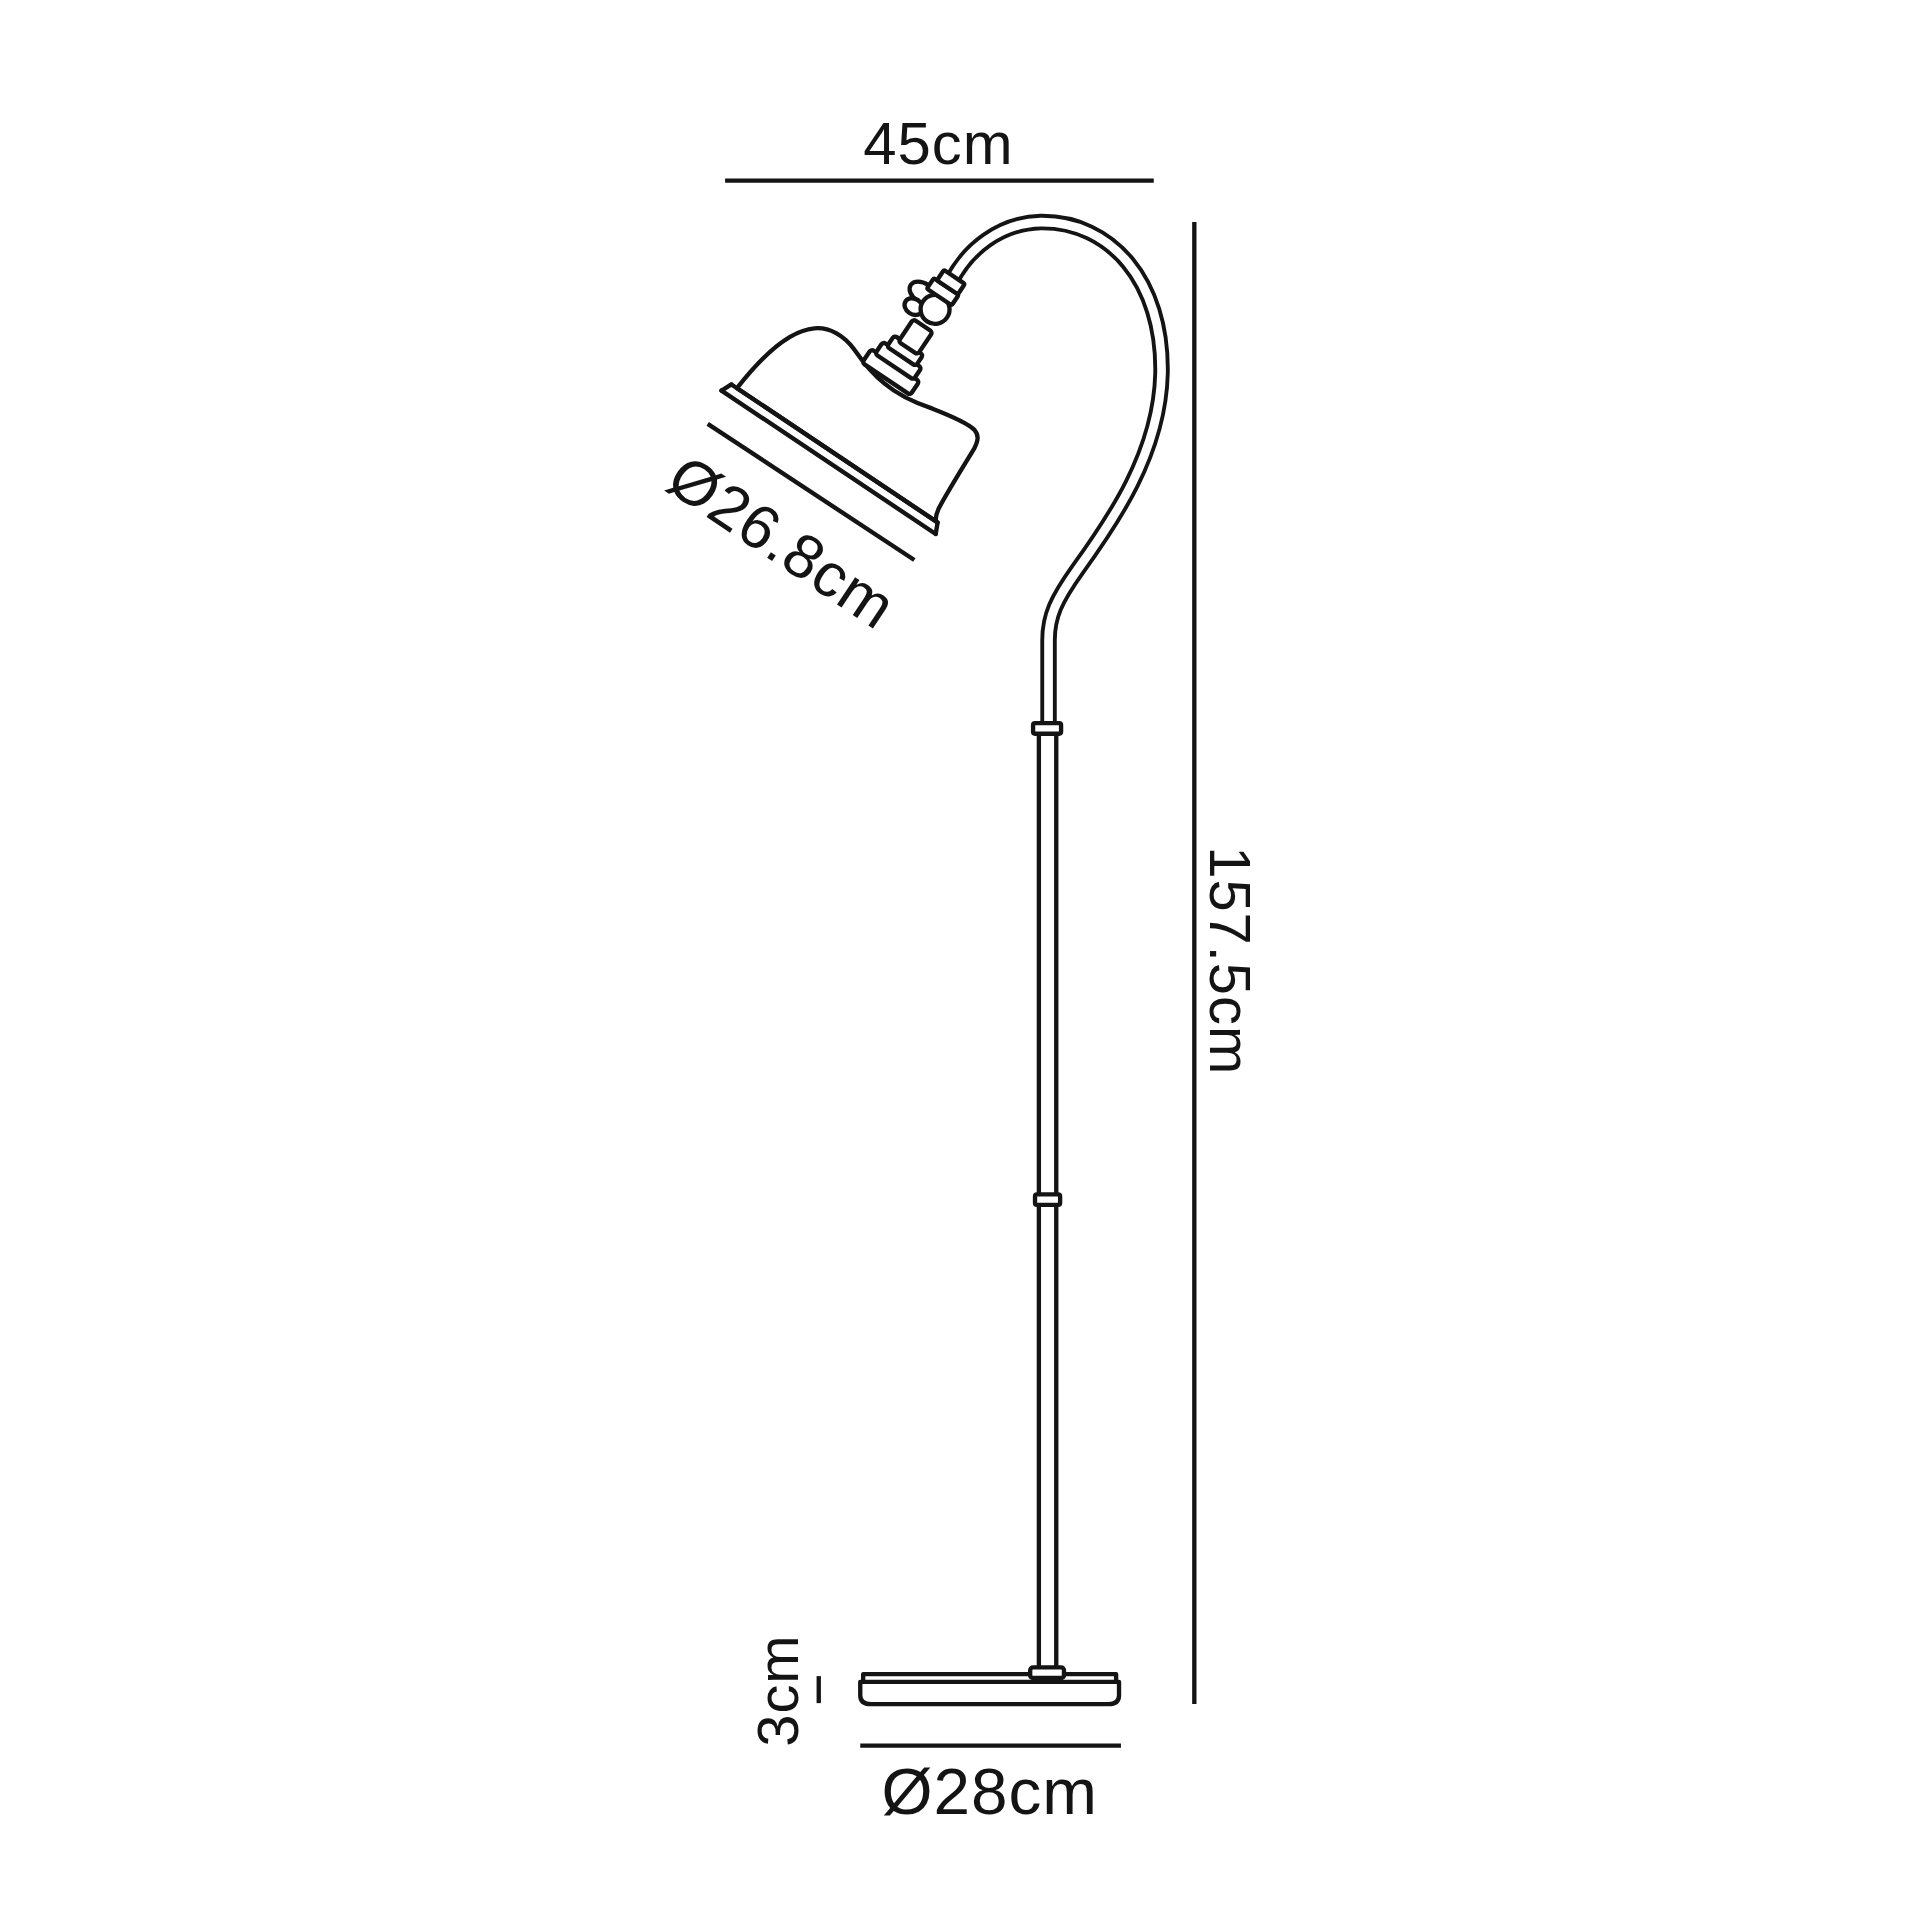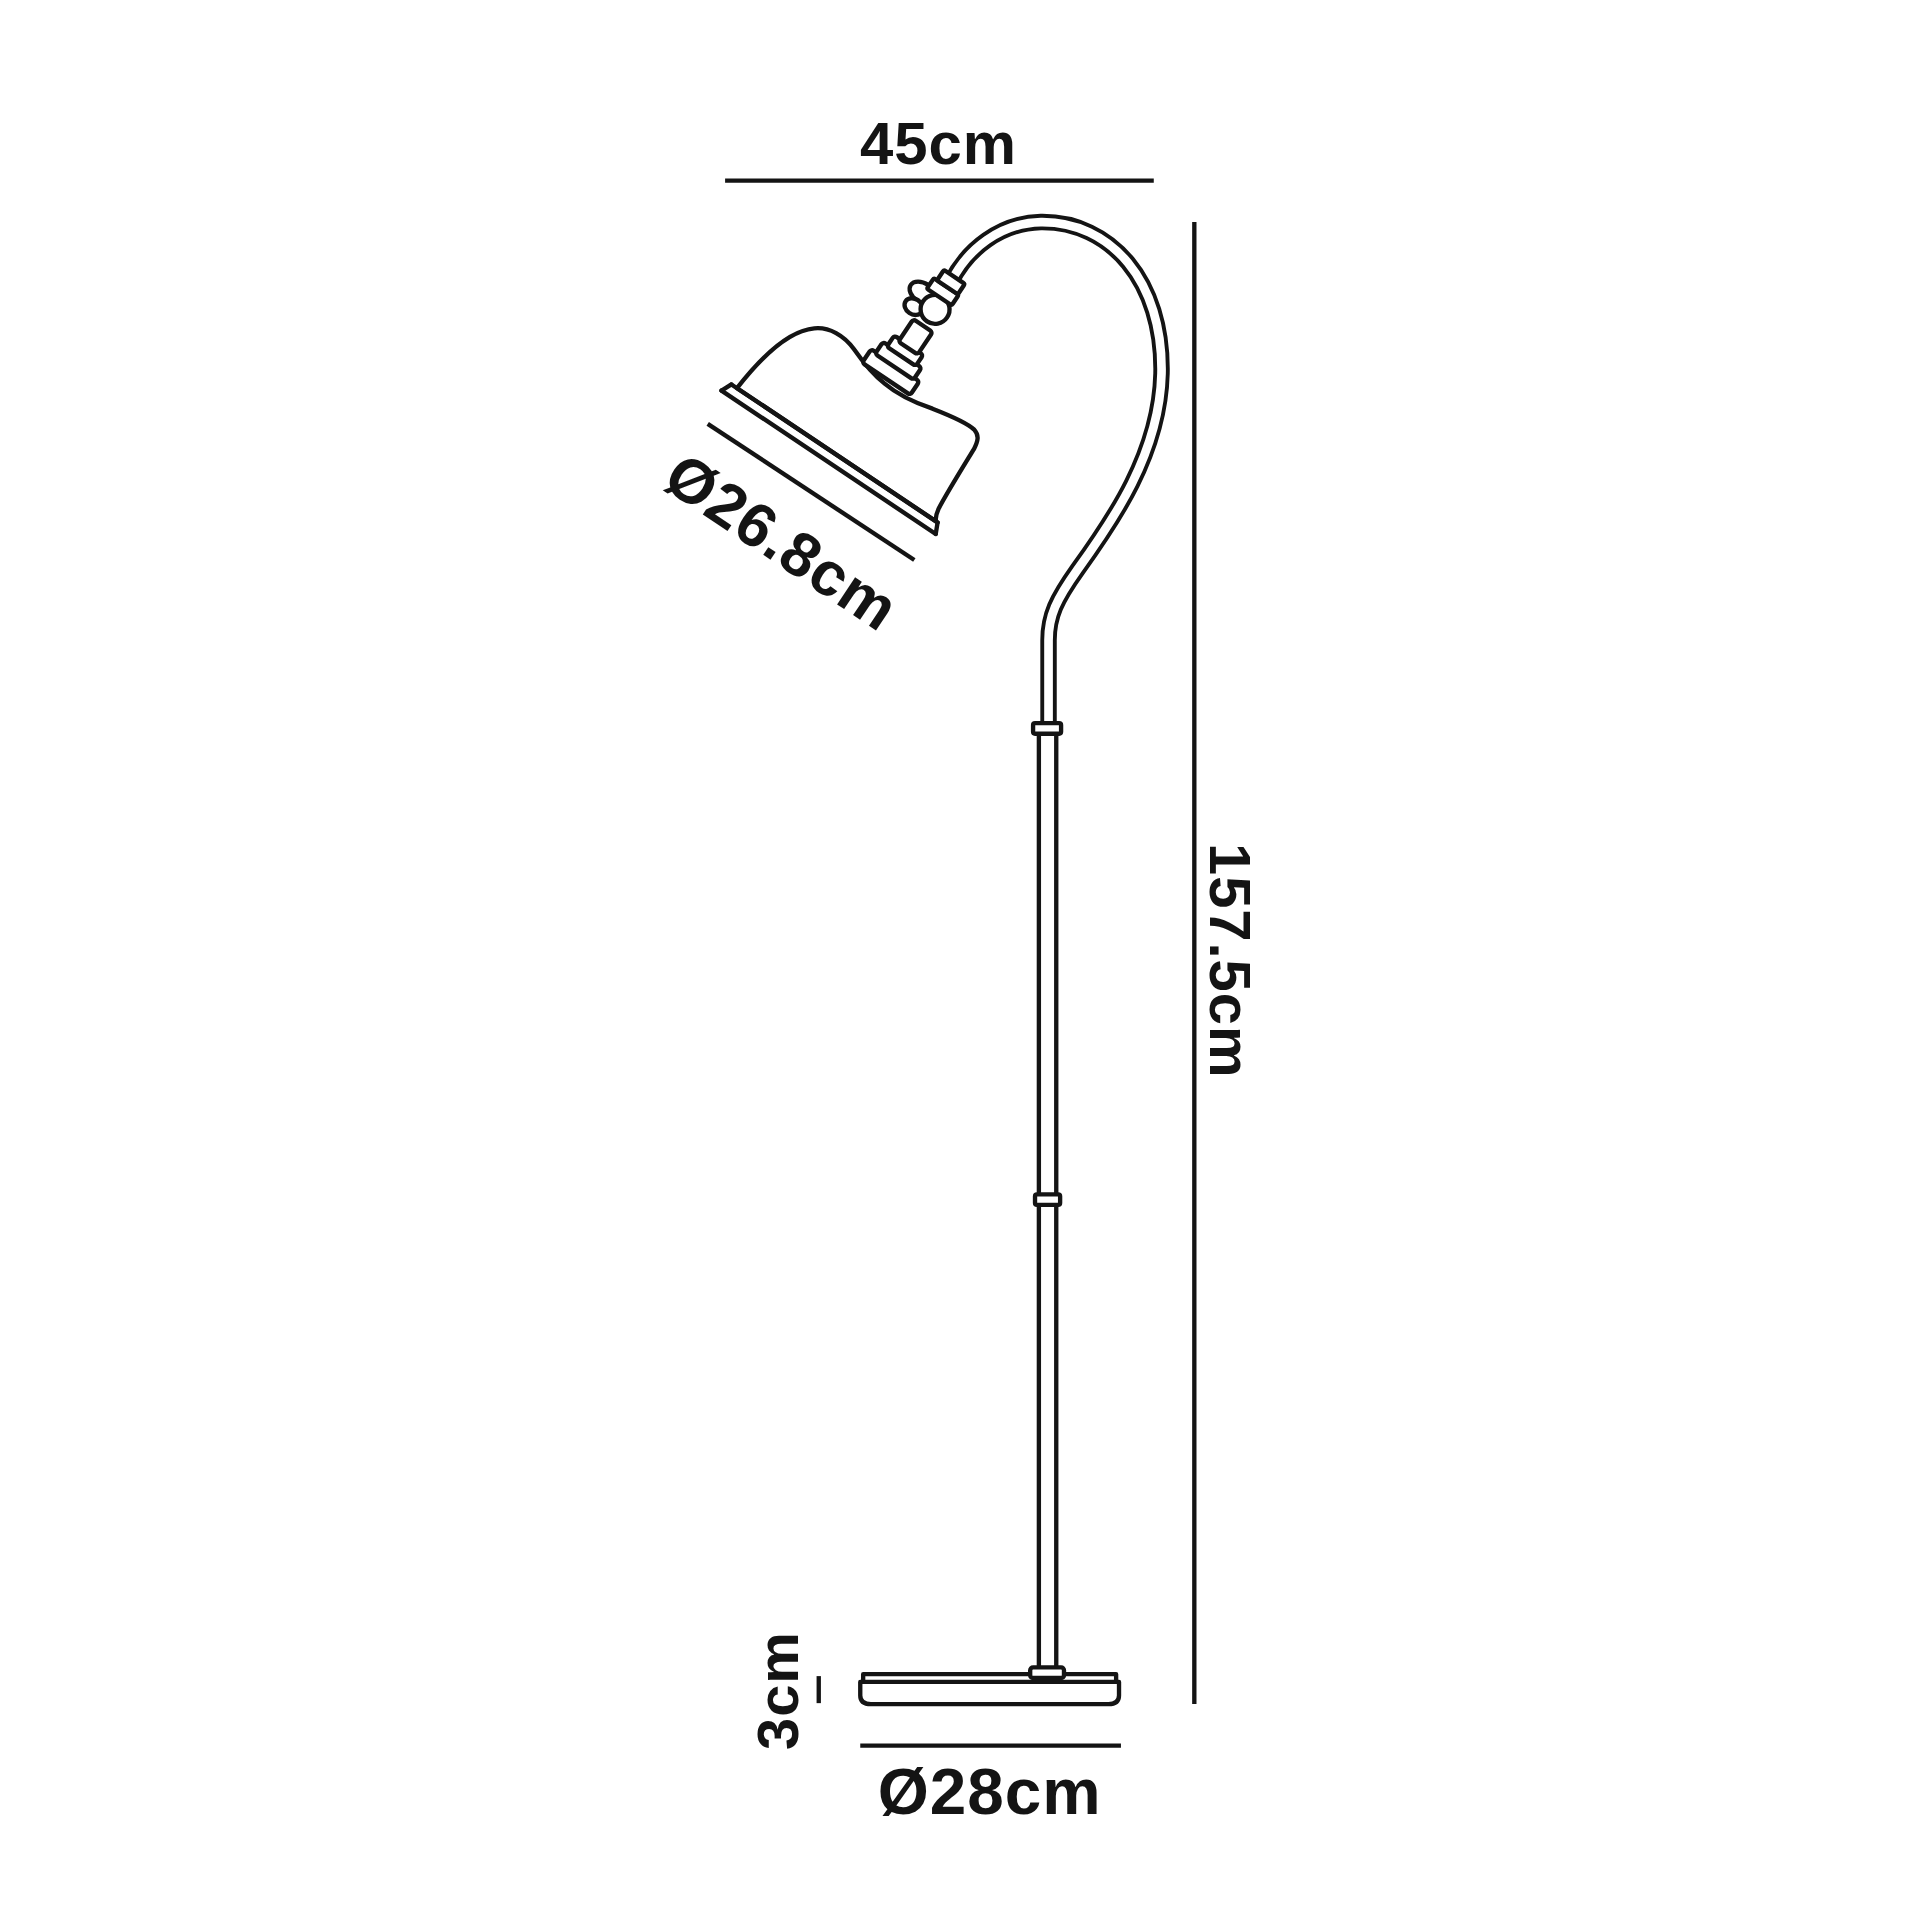--- a/index.html
+++ b/index.html
@@ -6,21 +6,20 @@
     margin: 0;
     padding: 0;
     background: #ffffff;
   }
   .canvas {
     position: relative;
     width: 1931px;
     height: 1931px;
     background: #ffffff;
     overflow: hidden;
-    font-weight: bold;
   }
   svg { display: block; }
   .outline {
     fill: #ffffff;
     stroke: #141414;
     stroke-width: 4.5;
     stroke-linejoin: round;
     stroke-linecap: round;
   }
   .wire {

